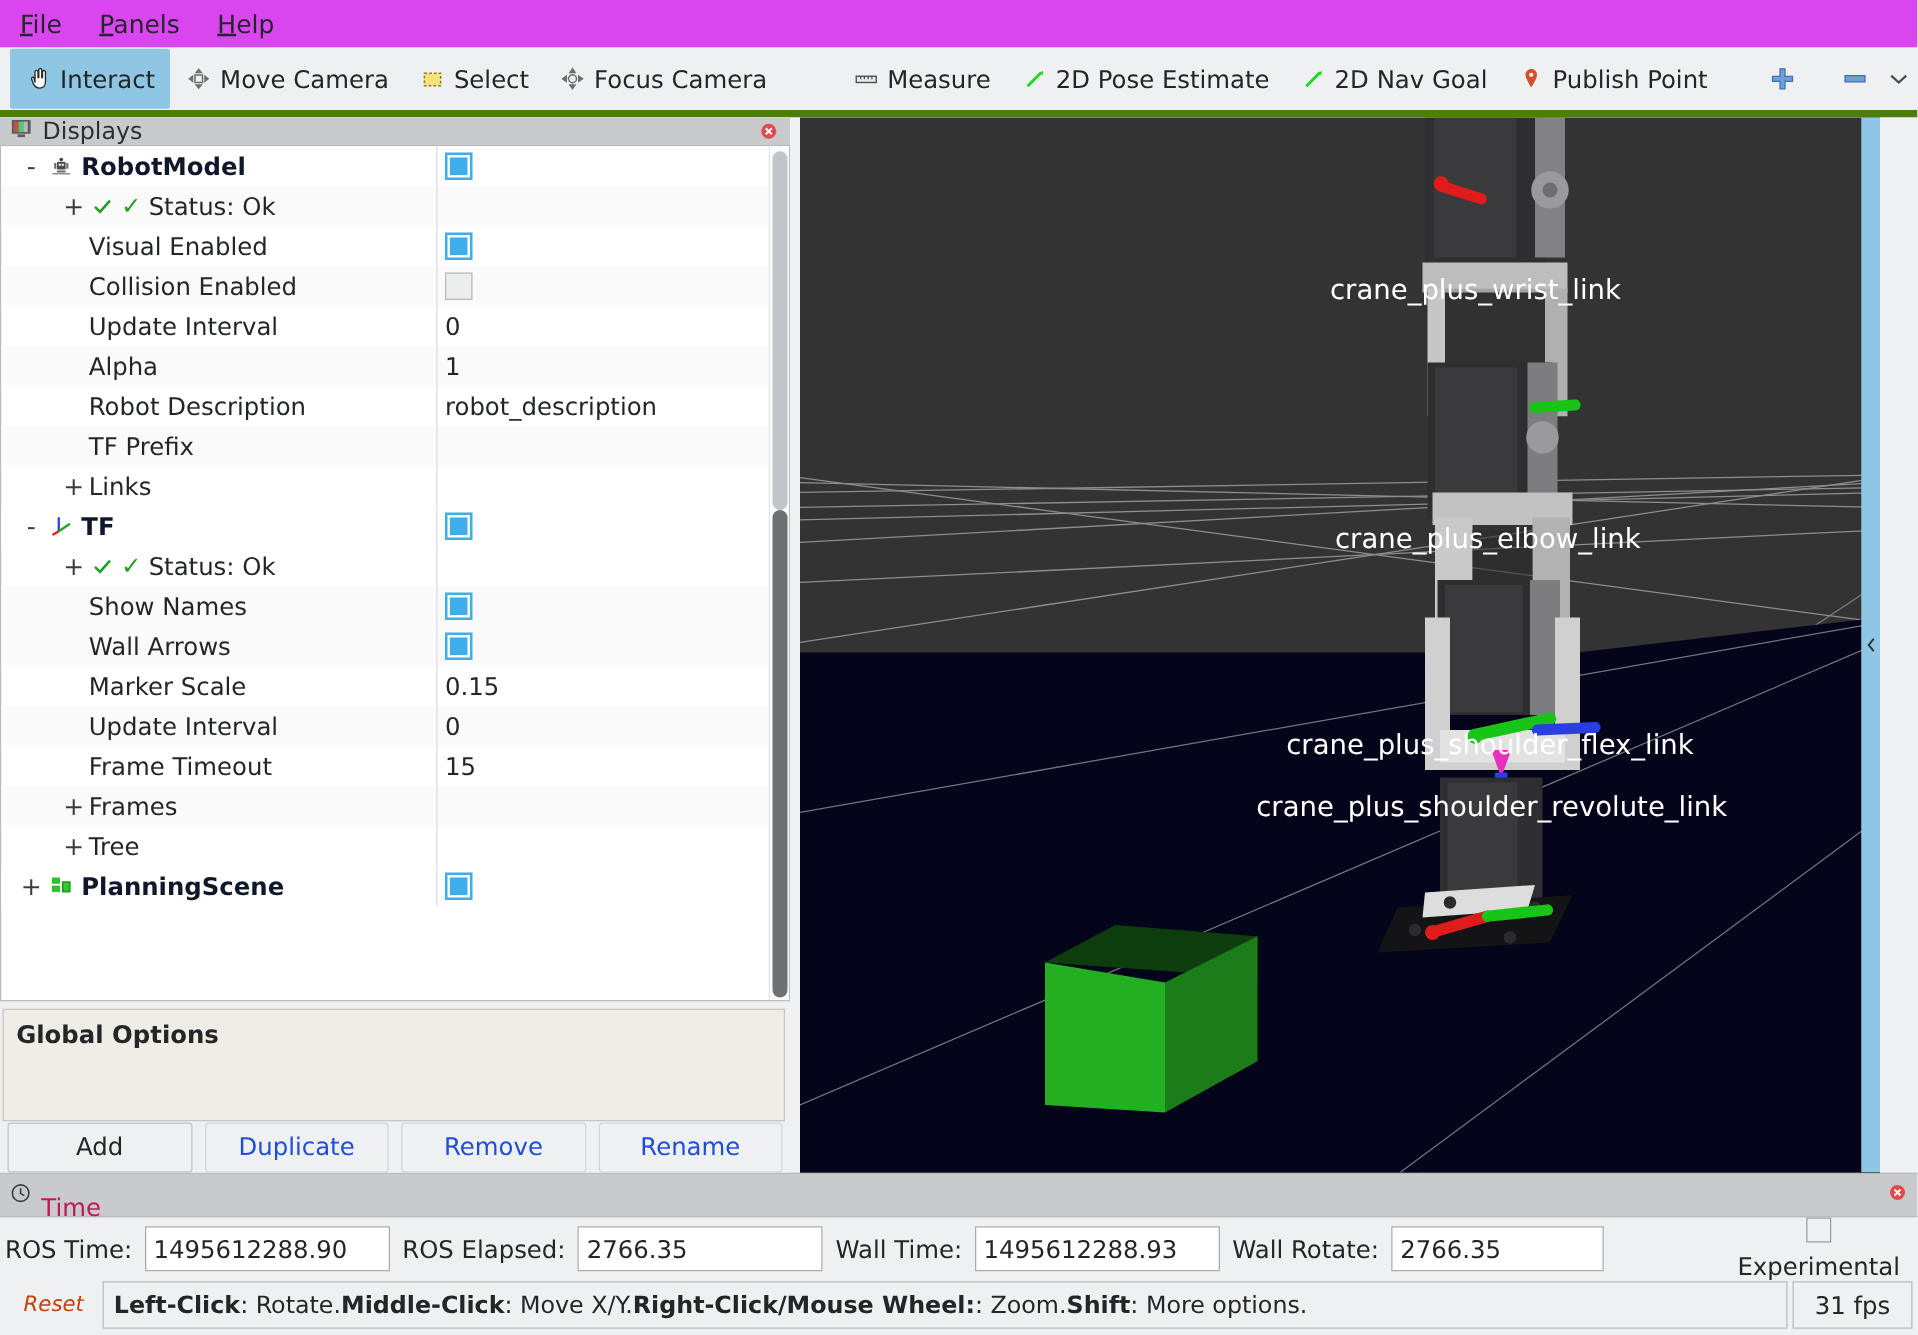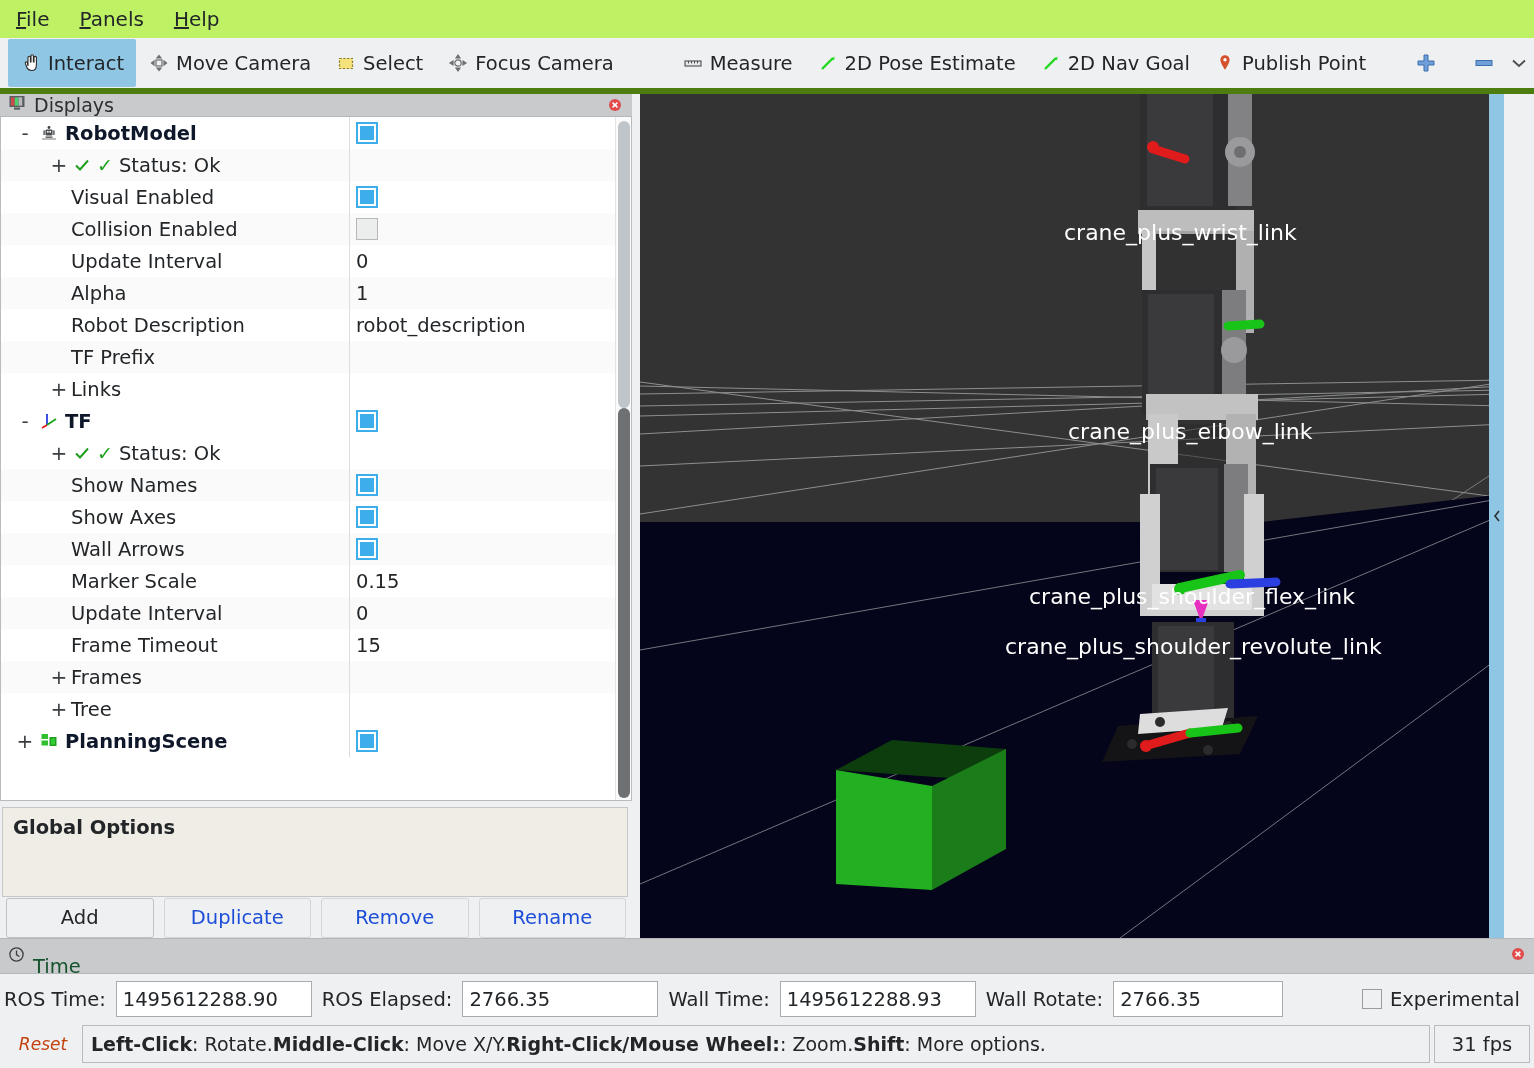--- a/index.html
+++ b/index.html
@@ -1,21 +1,21 @@
 <!DOCTYPE html>
 <html><head>
 <meta charset="utf-8">
 <style>
   * { box-sizing: border-box; margin:0; padding:0; }
   html,body{ width:1534px; height:1068px; overflow:hidden;
     font-family:"DejaVu Sans","Liberation Sans",sans-serif;
     background:#eff0f1; color:#232629; }
 
   
-  #menubar{ height:38px; background:#bef264; display:flex; align-items:center;
+  #menubar{ height:38px; background:#d946ef; display:flex; align-items:center;
     padding-left:14px; gap:26px; }
   .menu-item{ font-size:20px; color:#232629; cursor:default; padding:2px 2px; }
   .menu-item .acc{ text-decoration:underline; }
 
   
   #toolbar{ height:56px; background:#eff0f1; display:flex; align-items:center;
     padding-left:8px; border-bottom:6px solid #4d7c0f; }
   .tool{ display:flex; align-items:center; gap:6px; height:48px;
     padding:0 12px; font-size:19.5px; color:#232629; cursor:default;
     white-space:nowrap; border-radius:2px; }
@@ -97,31 +97,31 @@
     background:#04041a; }
   .lbl3d{ position:absolute; color:#ffffff; font-size:22px;
     font-family:"DejaVu Sans","Liberation Sans",sans-serif;
     white-space:nowrap; pointer-events:none; }
 
   
   #timepanel{ height:unset; }
   .time-head{ height:36px; background:#c9cacb; display:flex; align-items:center;
     padding:0 8px; gap:8px; border-top:1px solid #b5b7b9;
     border-bottom:1px solid #b5b7b9; }
-  .time-head .th-label{ font-size:19.5px; color:#14532d;margin-top:20px; }
+  .time-head .th-label{ font-size:19.5px; color:#be185d;margin-top:20px; }
   .time-head .th-close{ margin-left:auto; }
   #timerow{ height:50px; display:flex; align-items:center; padding:0 4px;
     gap:10px; background:#eff0f1; }
   #timerow .tlab{ font-size:19.5px; color:#232629; white-space:nowrap; }
   #timerow .tfield{ height:36px; background:#ffffff; border:1px solid #a9abad;
     display:flex; align-items:center; padding:0 6px; font-size:19.5px;
     color:#232629; }
   .f-wide{ width:170px; } .f-mid{ width:196px; } .f-ros{ width:196px; }
   #timerow .expbox{ margin-left:auto; display:flex; align-items:center; gap:8px;
-    padding-right:10px; }
+    padding-right:10px;flex-direction:column; }
   .sqchk{ width:20px; height:20px; border:1px solid #9a9c9e; background:#eff0f1; }
 
   #statusbar{ height:44px; display:flex; align-items:center; gap:0;
     padding:0 4px 4px 4px; background:#eff0f1; }
   #resetbtn{ width:78px; height:38px; display:flex; align-items:center;
     justify-content:center; font-size:17px; color:#c2410c; cursor:default;font-style:italic; }
   #hintbox{ flex:1 1 auto; height:38px; border:1px solid #b9bbbd;
     background:#eff0f1; display:flex; align-items:center; padding:0 8px;
     font-size:19px; color:#232629; gap:0; }
   #hintbox b{ font-weight:bold; }
@@ -418,32 +418,20 @@
               <span style="display: inline-block; width: 40px;"></span>
               <span class="exp"></span>
               <span class="lbl">Show Names</span>
             </div>
             <div class="val">
               <span class="chk">
                 <i></i>
               </span>
             </div>
           </div>
-          <div class="trow">
-            <div class="name">
-              <span style="display: inline-block; width: 40px;"></span>
-              <span class="exp"></span>
-              <span class="lbl">Show Axes</span>
-            </div>
-            <div class="val">
-              <span class="chk">
-                <i></i>
-              </span>
-            </div>
-          </div>
           <div class="trow alt">
             <div class="name">
               <span style="display: inline-block; width: 40px;"></span>
               <span class="exp"></span>
               <span class="lbl">Wall Arrows</span>
             </div>
             <div class="val">
               <span class="chk">
                 <i></i>
               </span>

